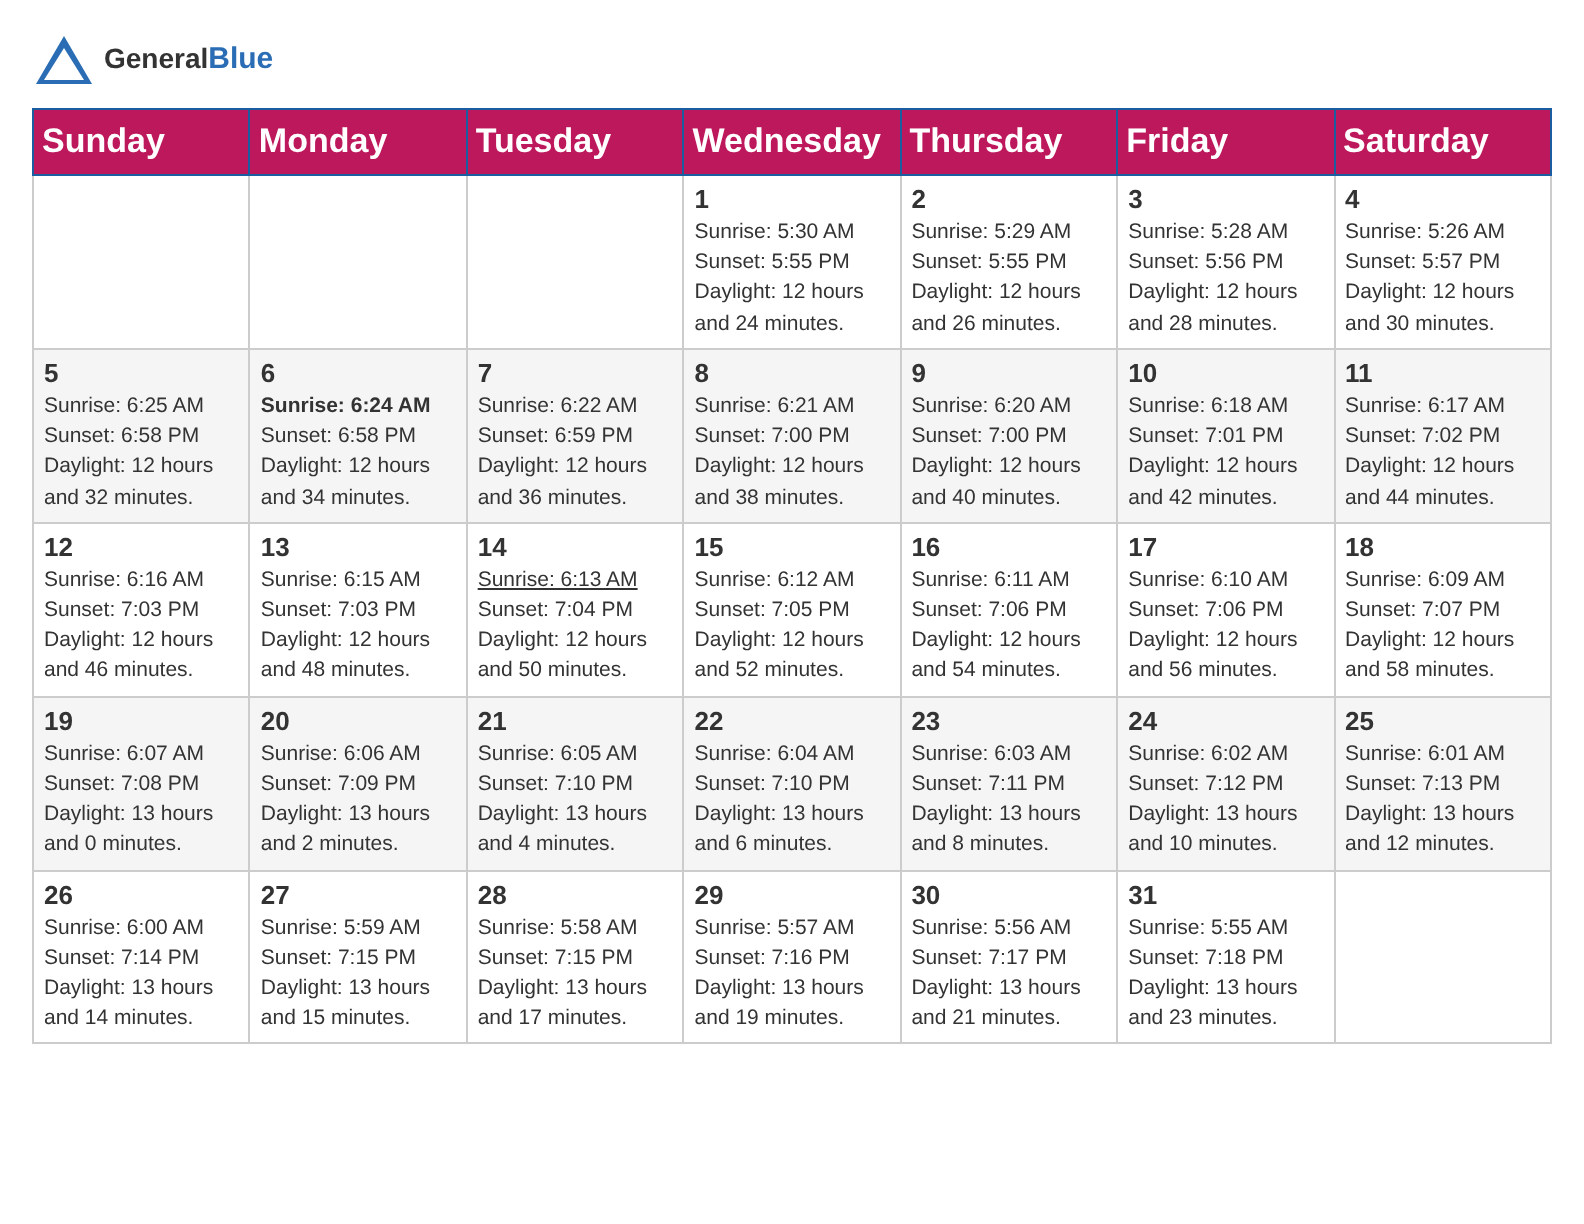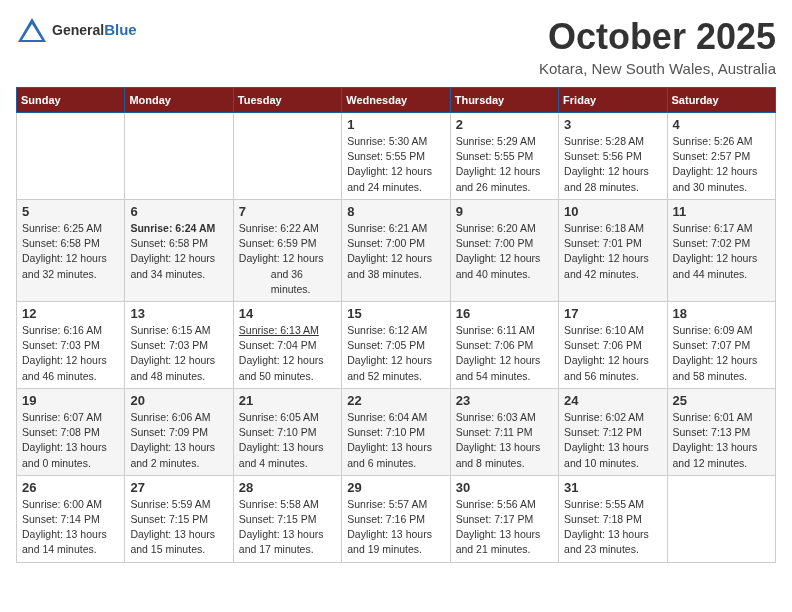--- a/index.html
+++ b/index.html
@@ -19,23 +19,23 @@
     .logo {
       display: flex;
       align-items: center;
       gap: 4px;
     }
     .title-block { text-align: right; }
     .month-title { font-size: 36px; font-weight: bold; color: #333; }
     .location { font-size: 15px; color: #555; margin-top: 2px; }
     .calendar { width: 100%; border-collapse: collapse; }
     .calendar th {
-      background: #7f1d1d;
+      background: #be185d;
       color: #fff;
-      font-size: 11px;
+      font-size: 17px;
       font-weight: bold;
       padding: 6px 4px;
       text-align: left;
       border: 1px solid #1a5da0;
     }
     .calendar td {
       vertical-align: top;
       border: 1px solid #ccc;
       padding: 4px 5px;
       width: 108px;
@@ -62,24 +62,20 @@
     <svg width="32" height="28" viewBox="0 0 32 28">
       <polygon points="16,2 30,26 2,26" fill="#2a6db5"></polygon>
       <polygon points="16,8 26,24 6,24" fill="#fff"></polygon>
     </svg>
     <div>
       <div>
         <span style="font-size:14px;font-weight:bold;color:#333;">General</span><span style="font-size:15px;font-weight:bold;color:#2a6db5;">Blue</span>
       </div>
     </div>
   </div>
-  <div class="title-block">
-    <div class="month-title">October 2025</div>
-    <div class="location">Kotara, New South Wales, Australia</div>
-  </div>
 </div>
 
 <table class="calendar">
   <thead>
     <tr>
         <th>Sunday</th>
         <th>Monday</th>
         <th>Tuesday</th>
         <th>Wednesday</th>
         <th>Thursday</th>
@@ -116,21 +112,21 @@
             <span style="display: block;">Sunrise: 5:28 AM</span>
             <span style="display: block;">Sunset: 5:56 PM</span>
             <span style="display: block;">Daylight: 12 hours</span>
             <span style="display: block;">and 28 minutes.</span>
           </div>
         </td>
         <td>
           <span class="day-num">4</span>
           <div class="cell-content">
             <span style="display: block;">Sunrise: 5:26 AM</span>
-            <span style="display: block;">Sunset: 2:57 PM</span>
+            <span style="display: block;">Sunset: 5:57 PM</span>
             <span style="display: block;">Daylight: 12 hours</span>
             <span style="display: block;">and 30 minutes.</span>
           </div>
         </td>
       </tr>
       <tr>
         <td>
           <span class="day-num">5</span>
           <div class="cell-content">
             <span style="display: block;">Sunrise: 6:25 AM</span>
@@ -147,21 +143,21 @@
             <span style="display: block;">Daylight: 12 hours</span>
             <span style="display: block;">and 34 minutes.</span>
           </div>
         </td>
         <td>
           <span class="day-num">7</span>
           <div class="cell-content">
             <span style="display: block;">Sunrise: 6:22 AM</span>
             <span style="display: block;">Sunset: 6:59 PM</span>
             <span style="display: block;">Daylight: 12 hours</span>
-            <span style="display: block; margin-left: 32px;">and 36 minutes.</span>
+            <span style="display: block;">and 36 minutes.</span>
           </div>
         </td>
         <td>
           <span class="day-num">8</span>
           <div class="cell-content">
             <span style="display: block;">Sunrise: 6:21 AM</span>
             <span style="display: block;">Sunset: 7:00 PM</span>
             <span style="display: block;">Daylight: 12 hours</span>
             <span style="display: block;">and 38 minutes.</span>
           </div>

